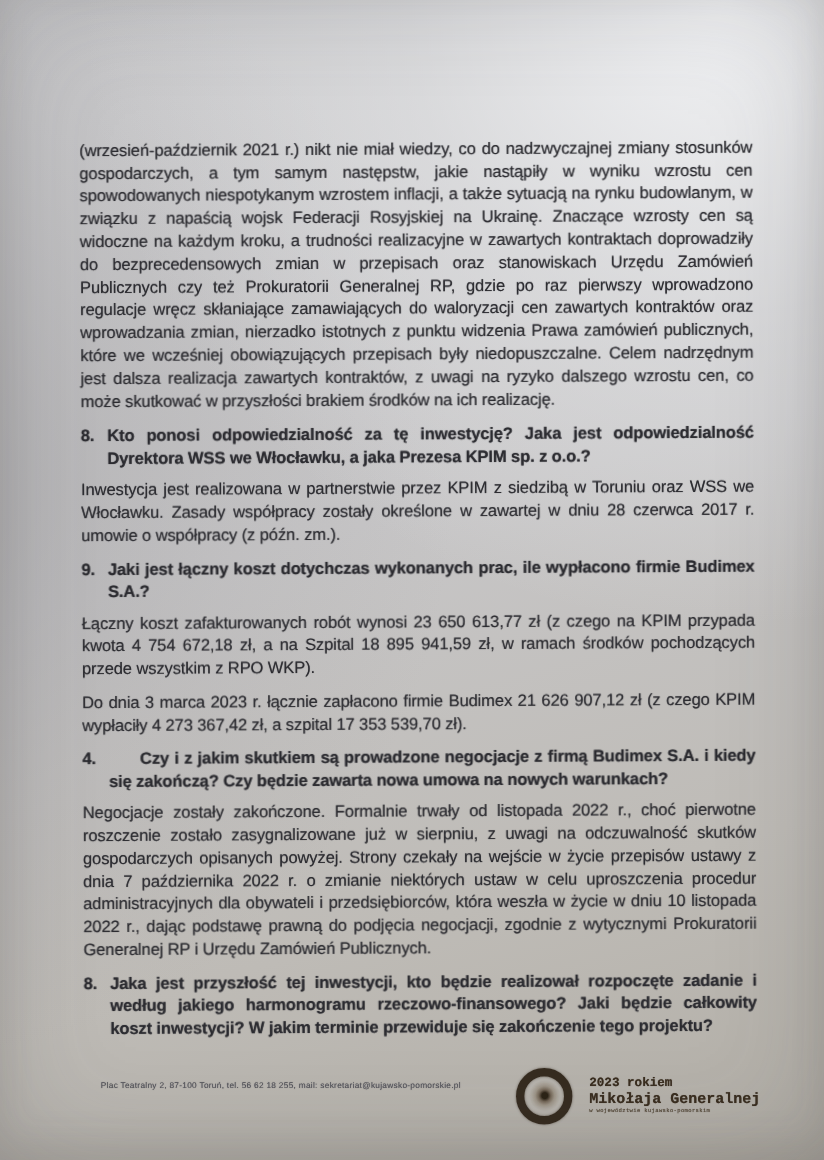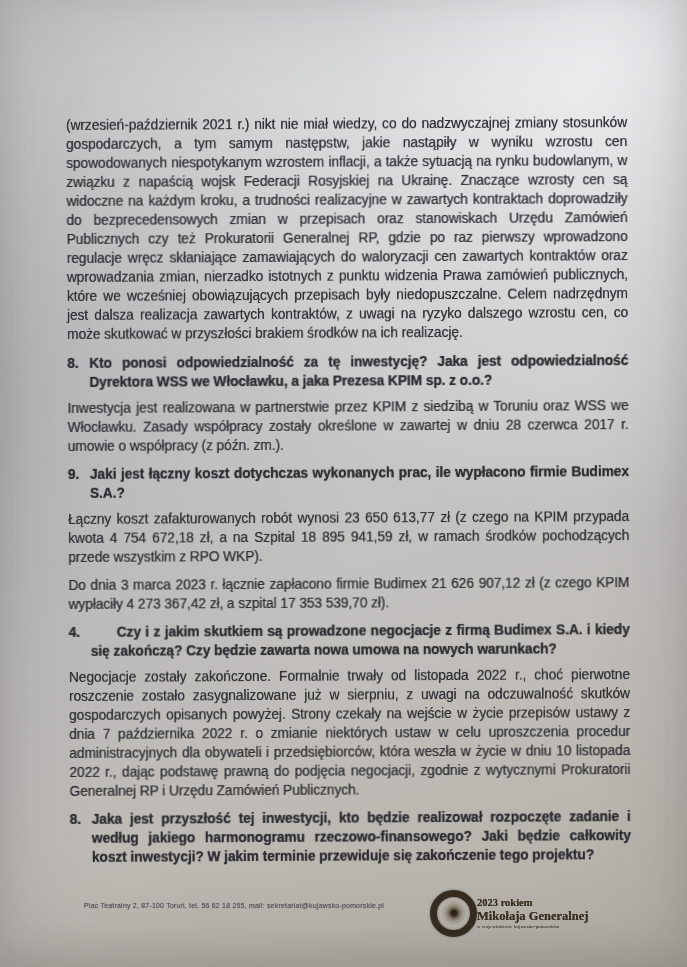--- a/index.html
+++ b/index.html
@@ -84,21 +84,22 @@
     transform: translate(-50%, -50%);
     border-radius: 50%;
     background: radial-gradient(circle,
       #2c2316 0 2.5px,
       rgba(80,62,42,0.65) 5px,
       rgba(110,92,68,0.35) 8px,
       rgba(130,115,92,0.15) 11px,
       transparent 13px);
   }
   .logo-text {
-    font-family: Liberation Serif, serif;
+    margin-left: 14px;
+    font-family: Liberation Mono, monospace;
     color: #3a2e20;
     text-shadow: 0 0 0.6px rgba(58,46,32,0.8);
   }
   .logo-line1 { font-size: 10.5px; font-weight: 700; line-height: 12px; }
   .logo-line2 { font-size: 12.5px; font-weight: 700; line-height: 14px; }
   .logo-line3 { font-size: 4.6px; line-height: 7px; letter-spacing: 0.3px; color: #5a4e3e; }
 </style>
 </head>
 <body>
 

